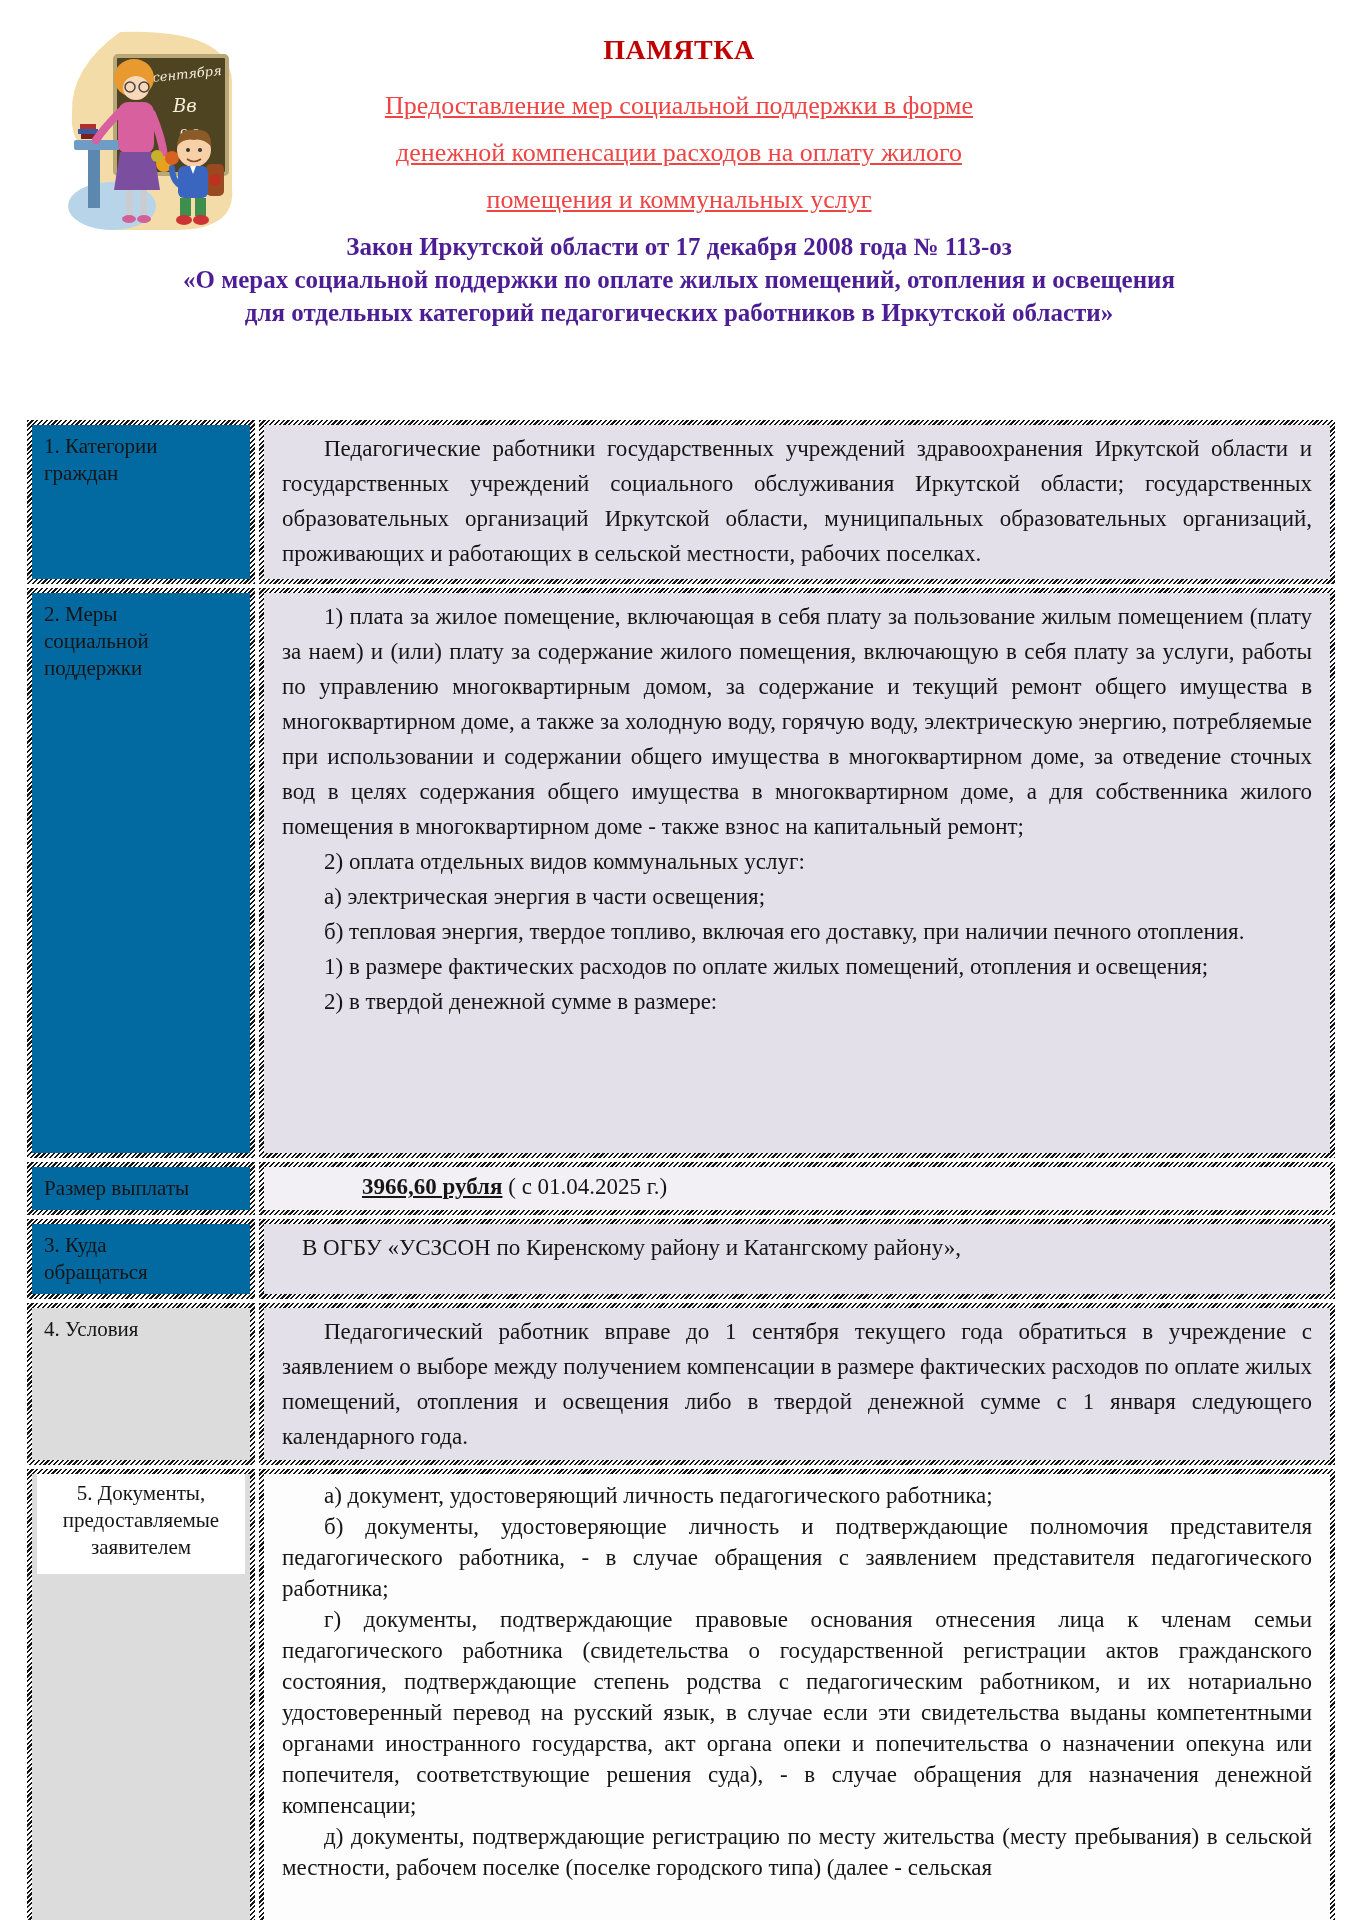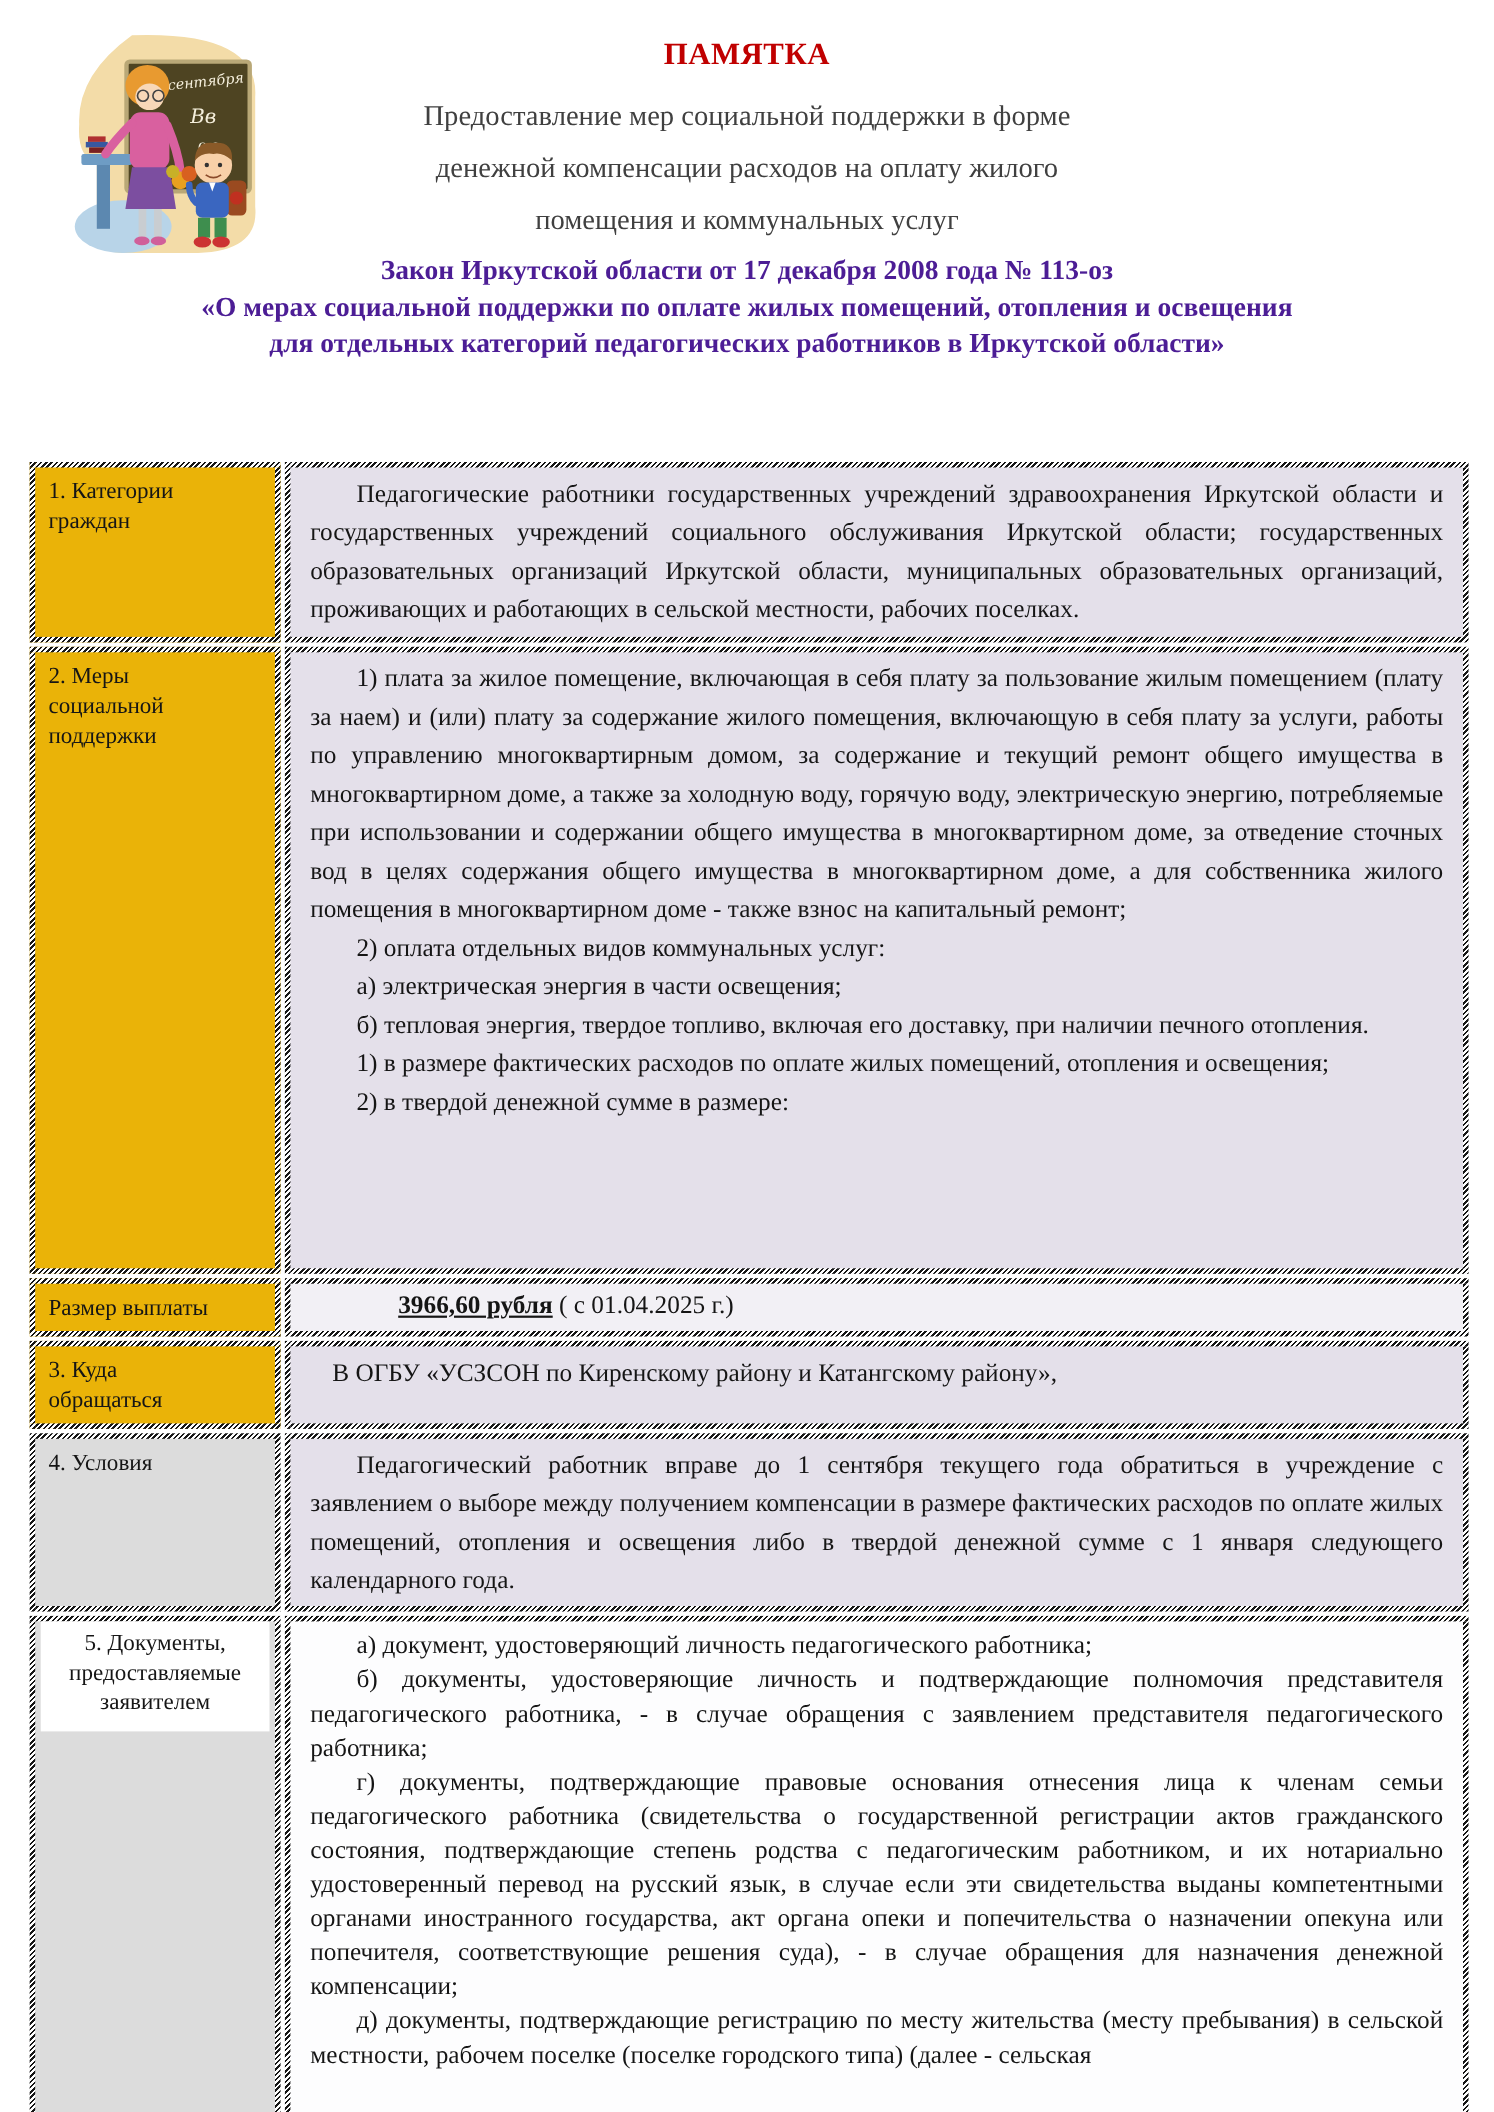--- a/index.html
+++ b/index.html
@@ -9,38 +9,38 @@
     font-family:"Liberation Serif", serif;
   }
   
   .clipart{position:absolute;left:60px;top:28px;width:176px;height:206px;}
   .doc-title{
     position:absolute;top:34px;left:0;width:100%;text-align:center;
     font-size:28px;font-weight:bold;color:#C00000;letter-spacing:.5px;
   }
   .doc-subtitle{
     position:absolute;top:82px;left:0;width:100%;text-align:center;
-    font-size:26px;color:#404040;line-height:47px;
+    font-size:26px;color:#ef4444;line-height:47px;text-decoration:underline;
   }
   .law-block{
     position:absolute;top:230px;left:0;width:100%;text-align:center;
     font-size:25px;font-weight:bold;color:#4c1d95;line-height:33px;
   }
   
   .memo-table{
     position:absolute;left:27px;top:420px;width:1308px;
     display:grid;grid-template-columns:228px 1fr;gap:4px;
   }
   .cell{
     box-sizing:border-box;
     border:5px solid transparent;
     border-image:repeating-linear-gradient(135deg,#161616 0,#161616 1.6px,#ffffff 1.6px,#ffffff 3.4px) 5;
   }
   .lbl{
-    background:#eab308;font-size:21px;line-height:27px;
+    background:#0369a1;font-size:21px;line-height:27px;
     padding:8px 42px 8px 12px;
   }
   .cnt{background:#E4E0EA;padding:6px 18px;}
   .cnt p{
     margin:0;font-size:23px;line-height:35px;
     text-align:justify;text-indent:42px;
   }
   .mh1{min-height:164px}.mh2{min-height:570px}.mh3{min-height:38px}
   .mh4{min-height:58px}.mh5{min-height:139px}.mh6{min-height:462px}
   .gray-lbl{background:#DCDCDC;}

